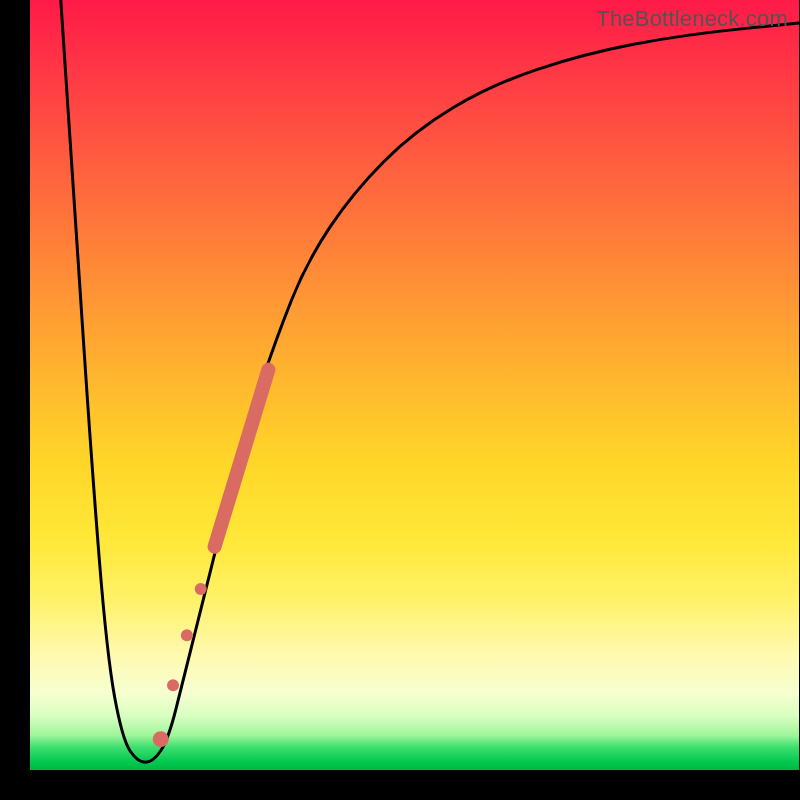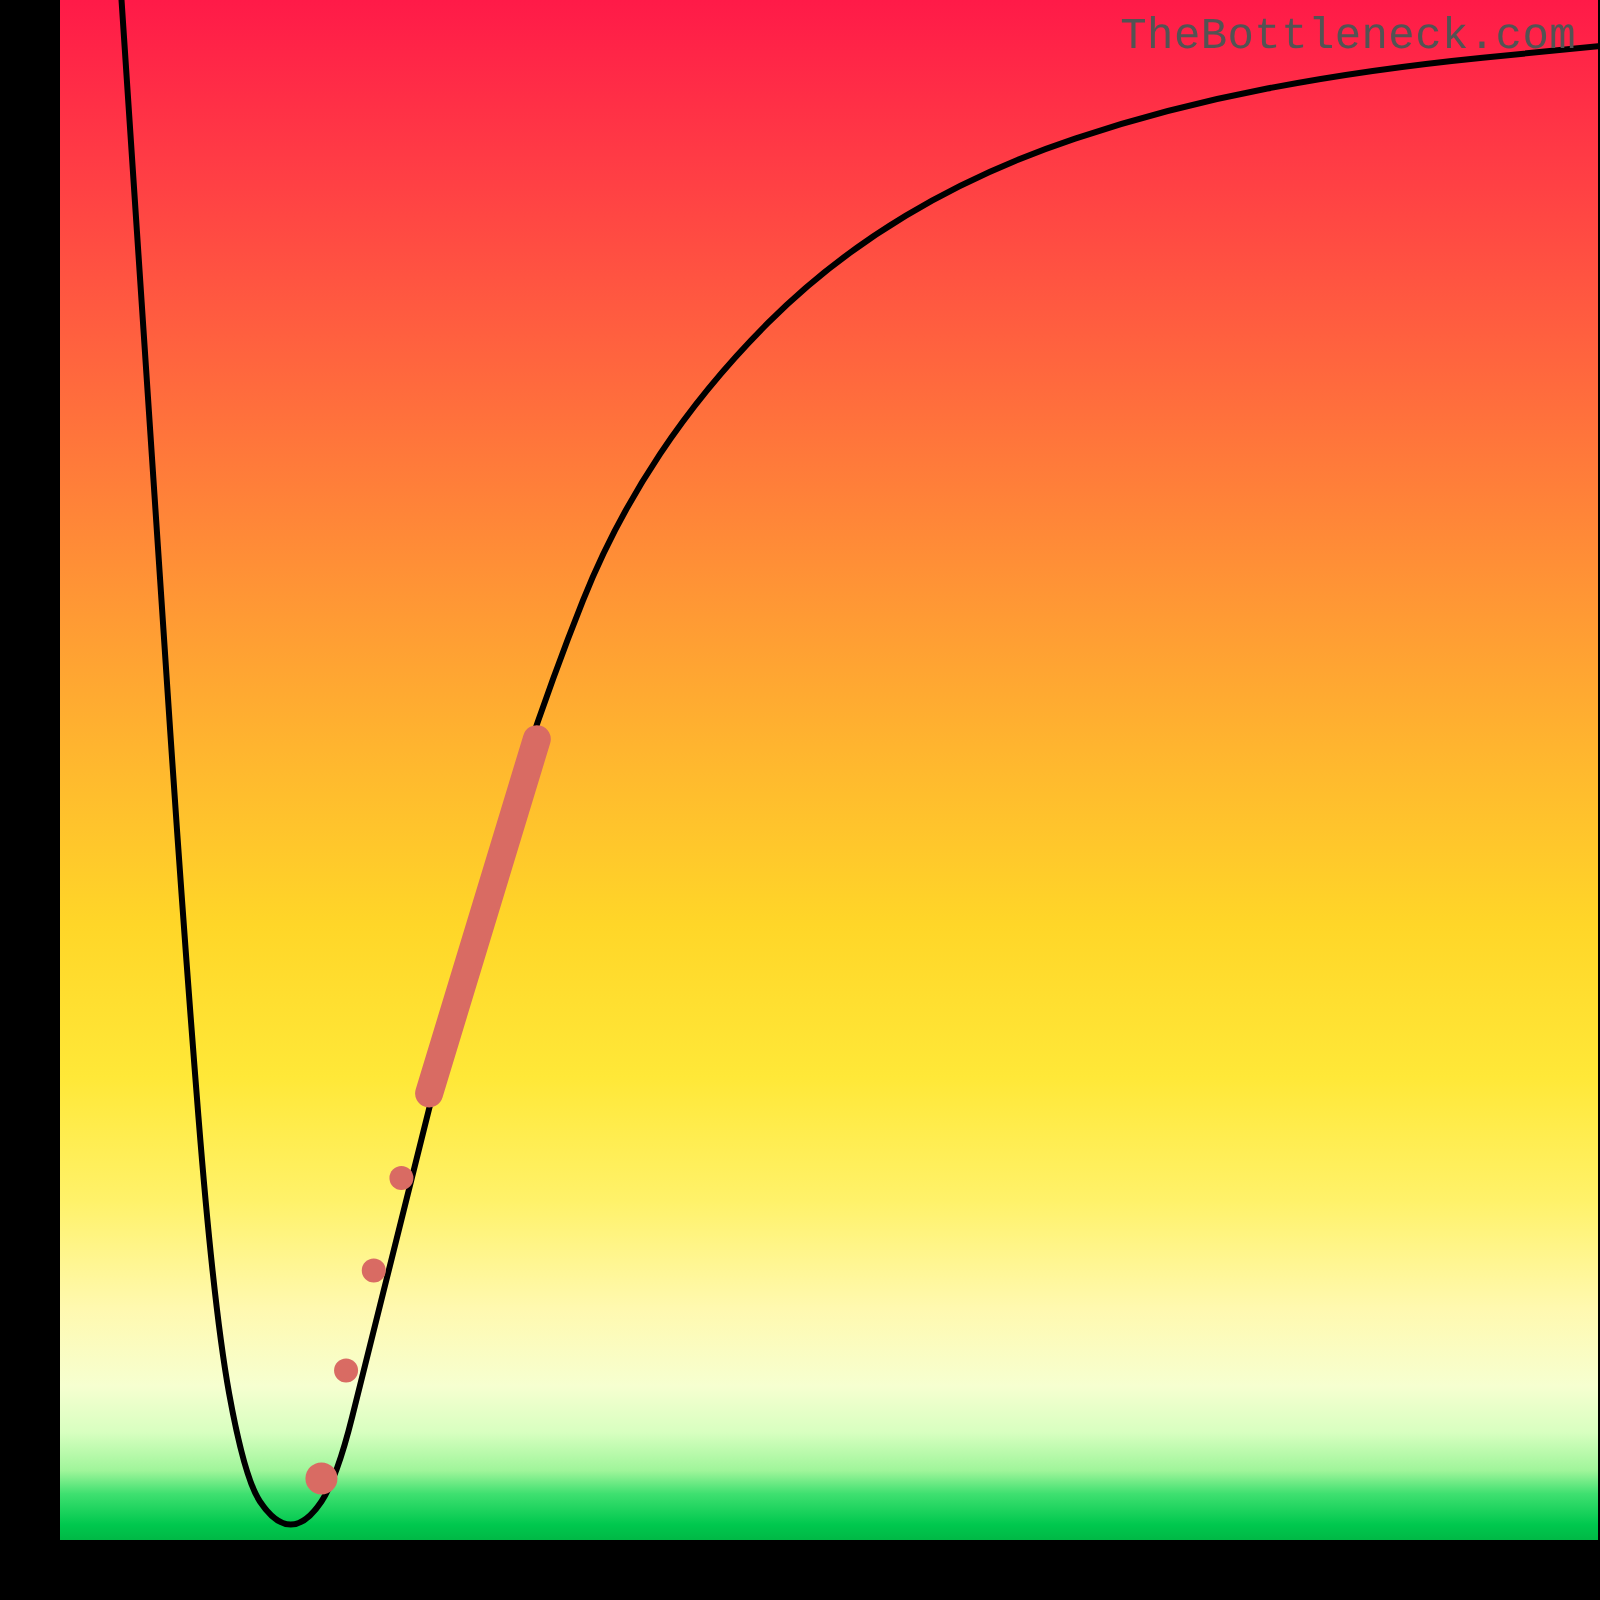--- a/index.html
+++ b/index.html
@@ -61,21 +61,20 @@
   }
   .watermark {
     position: absolute;
     top: 6px;
     right: 12px;
     color: #535353;
     font-size: 22px;
     font-weight: 400;
     letter-spacing: 0.2px;
     user-select: none;
-    font-family: Liberation Mono, monospace;
   }
 </style>
 </head>
 <body>
 
 <div class="stage">
 
   <div class="plot">
     <div class="gradient"></div>
 

